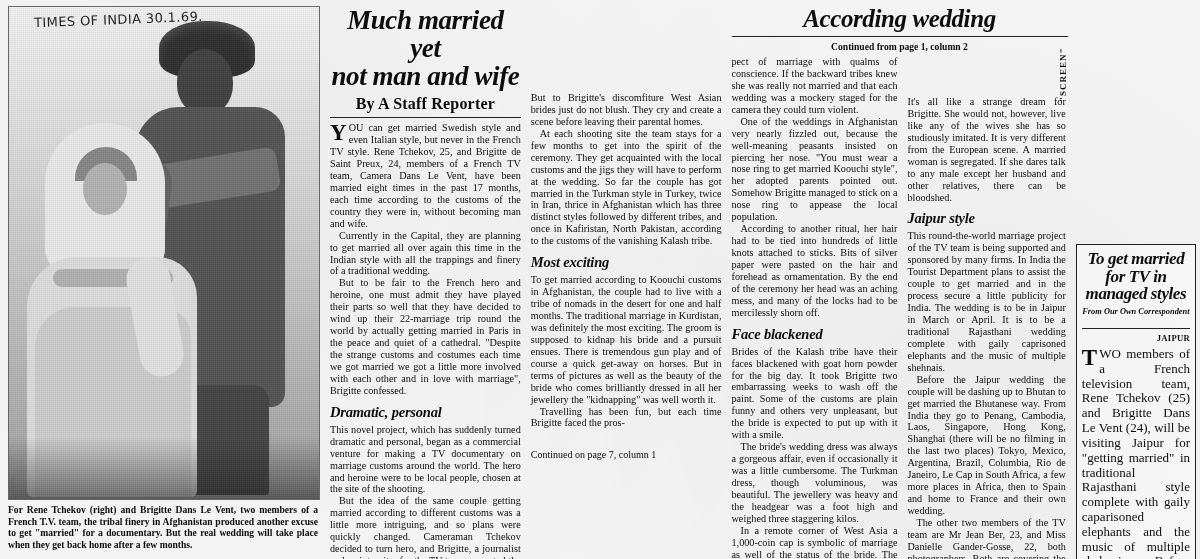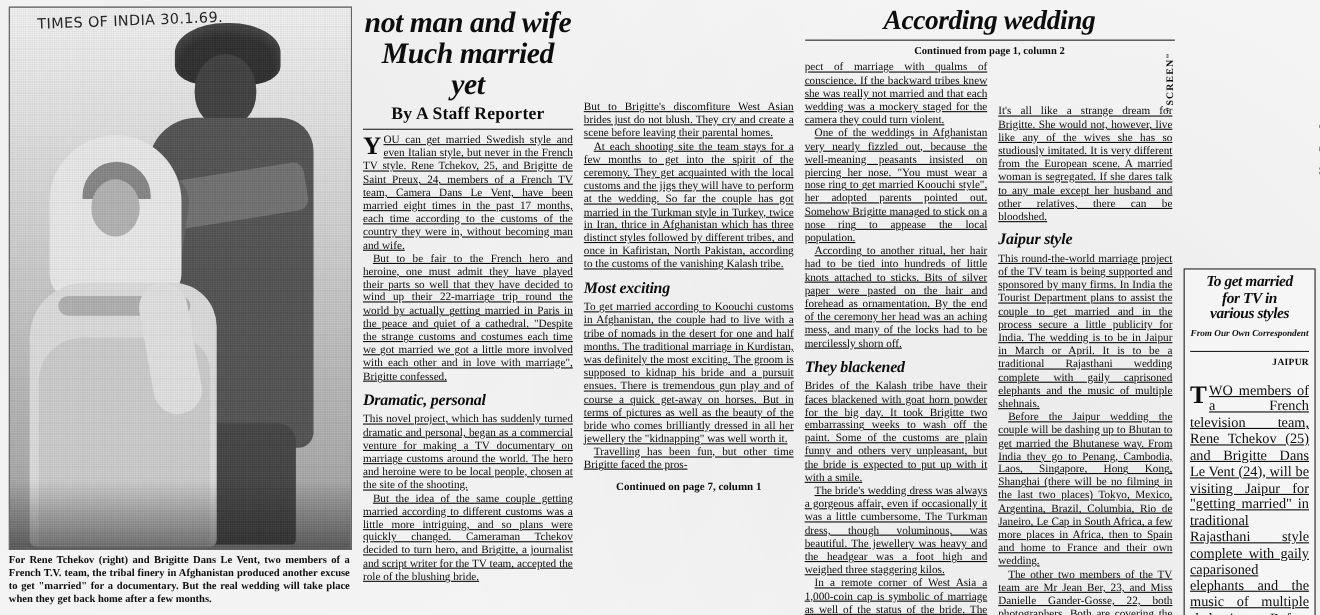--- a/index.html
+++ b/index.html
@@ -57,36 +57,34 @@
     letter-spacing: -0.2px;
     font-family: Liberation Serif, serif;
   }
   .body p {
     margin: 0;
     font-size: 10.2px;
     line-height: 1.17;
     text-align: justify;
     text-indent: 9px;
     hyphens: auto;
-    text-decoration: underline;
     -webkit-hyphens: auto;
   }
   .body p.first {
     text-indent: 0;
   }
   .rule {
     border: 0;
     border-top: 1px solid #2a261f;
     margin: 4px 0 4px 0;
   }
   .jump {
     font-size: 10px;
-    font-weight: bold;
-    text-align: center;
-    margin-top: 8px;
+    font-weight: normal;
+    margin-top: 20px;
   }
   .contfrom {
     font-size: 9.6px;
     text-align: center;
     font-weight: bold;
     margin: 0 0 4px 0;
   }
   .dropcap-para::first-letter {
     font-size: 23px;
     font-weight: bold;
@@ -179,34 +177,34 @@
   .col-6 {
     width: 126px;
     position: relative;
     padding-top: 238px;
   }
   .box {
     border: 1px solid #2a261f;
     padding: 5px 5px 6px 5px;
     background: rgba(255,255,255,0.25);
   }
-  .box .hl { font-size: 14px; }
+  .box .hl { font-size: 17px; }
   .box-src {
     text-align: center;
     font-size: 8.4px;
     font-weight: bold;
     font-style: italic;
     margin: 4px 0 12px 0;
   }
   .dateline {
     text-align: right;
     font-size: 8.6px;
     font-weight: bold;
     letter-spacing: 0.3px;
-    margin-bottom: 14px;
+    margin-bottom: 4px;
   }
   .box .body p { font-size: 13px; line-height: 1.14; }
   .vert-label {
     position: absolute;
     left: -18px;
     top: 96px;
     transform: rotate(-90deg);
     transform-origin: left top;
     font-size: 9px;
     font-weight: bold;
@@ -248,58 +246,59 @@
       <div class="fig wom-dress2"></div>
       <div class="fig wom-belt"></div>
       <div class="fig wom-arm"></div>
       <div class="fig shadow-b"></div>
       <div class="grain"></div>
     </div>
     <div class="photo-caption">For Rene Tchekov (right) and Brigitte Dans Le Vent, two members of a French T.V. team, the tribal finery in Afghanistan produced another excuse to get "married" for a documentary. But the real wedding will take place when they get back home after a few months.</div>
   </div>
 
   <div class="col col-2">
+    <div class="hl">Much married yet</div>
     <div class="hl">not man and wife</div>
-    <div class="hl">Much married yet</div>
     <div class="byline">By A Staff Reporter</div>
     <hr class="rule">
     <div class="body">
       <p class="first dropcap-para">YOU can get married Swedish style and even Italian style, but never in the French TV style. Rene Tchekov, 25, and Brigitte de Saint Preux, 24, members of a French TV team, Camera Dans Le Vent, have been married eight times in the past 17 months, each time according to the customs of the country they were in, without becoming man and wife.</p>
+      <p>Currently in the Capital, they are planning to get married all over again this time in the Indian style with all the trappings and finery of a traditional wedding.</p>
       <p>But to be fair to the French hero and heroine, one must admit they have played their parts so well that they have decided to wind up their 22-marriage trip round the world by actually getting married in Paris in the peace and quiet of a cathedral. "Despite the strange customs and costumes each time we got married we got a little more involved with each other and in love with marriage", Brigitte confessed.</p>
     </div>
     <div class="subhead">Dramatic, personal</div>
     <div class="body">
       <p class="first">This novel project, which has suddenly turned dramatic and personal, began as a commercial venture for making a TV documentary on marriage customs around the world. The hero and heroine were to be local people, chosen at the site of the shooting.</p>
       <p>But the idea of the same couple getting married according to different customs was a little more intriguing, and so plans were quickly changed. Cameraman Tchekov decided to turn hero, and Brigitte, a journalist and script writer for the TV team, accepted the role of the blushing bride.</p>
     </div>
   </div>
 
   <div class="col col-3" style="padding-top:86px;">
     <div class="body">
       <p class="first">But to Brigitte's discomfiture West Asian brides just do not blush. They cry and create a scene before leaving their parental homes.</p>
       <p>At each shooting site the team stays for a few months to get into the spirit of the ceremony. They get acquainted with the local customs and the jigs they will have to perform at the wedding. So far the couple has got married in the Turkman style in Turkey, twice in Iran, thrice in Afghanistan which has three distinct styles followed by different tribes, and once in Kafiristan, North Pakistan, according to the customs of the vanishing Kalash tribe.</p>
     </div>
     <div class="subhead">Most exciting</div>
     <div class="body">
       <p class="first">To get married according to Koouchi customs in Afghanistan, the couple had to live with a tribe of nomads in the desert for one and half months. The traditional marriage in Kurdistan, was definitely the most exciting. The groom is supposed to kidnap his bride and a pursuit ensues. There is tremendous gun play and of course a quick get-away on horses. But in terms of pictures as well as the beauty of the bride who comes brilliantly dressed in all her jewellery the "kidnapping" was well worth it.</p>
-      <p>Travelling has been fun, but other time Brigitte faced the pros-</p>
+      <p>Travelling has been fun, but each time Brigitte faced the pros-</p>
     </div>
     <div class="jump">Continued on page 7, column 1</div>
   </div>
 
   <div class="col col-4">
     <div class="hl" style="font-size:25px; width:336px; margin-left:0;">According wedding</div>
     <hr class="rule" style="width:336px;">
     <div class="contfrom" style="width:336px;">Continued from page 1, column 2</div>
     <div class="body">
       <p class="first">pect of marriage with qualms of conscience. If the backward tribes knew she was really not married and that each wedding was a mockery staged for the camera they could turn violent.</p>
       <p>One of the weddings in Afghanistan very nearly fizzled out, because the well-meaning peasants insisted on piercing her nose. "You must wear a nose ring to get married Koouchi style", her adopted parents pointed out. Somehow Brigitte managed to stick on a nose ring to appease the local population.</p>
       <p>According to another ritual, her hair had to be tied into hundreds of little knots attached to sticks. Bits of silver paper were pasted on the hair and forehead as ornamentation. By the end of the ceremony her head was an aching mess, and many of the locks had to be mercilessly shorn off.</p>
     </div>
-    <div class="subhead">They blackened</div>
+    <div class="subhead">Face blackened</div>
     <div class="body">
       <p class="first">Brides of the Kalash tribe have their faces blackened with goat horn powder for the big day. It took Brigitte two embarrassing weeks to wash off the paint. Some of the customs are plain funny and others very unpleasant, but the bride is expected to put up with it with a smile.</p>
       <p>The bride's wedding dress was always a gorgeous affair, even if occasionally it was a little cumbersome. The Turkman dress, though voluminous, was beautiful. The jewellery was heavy and the headgear was a foot high and weighed three staggering kilos.</p>
       <p>In a remote corner of West Asia a 1,000-coin cap is symbolic of marriage as well of the status of the bride. The rich bride has 1,000 gold coins sewn on to her cap, while the poorest of the poor has to make do with insipid buttons. A tribal chieftain's wife wore gold coins, each valued at 20 dollars.</p>
     </div>
   </div>
 
   <div class="col col-5" style="padding-top:90px;">
     <div class="body">
       <p class="first">It's all like a strange dream for Brigitte. She would not, however, live like any of the wives she has so studiously imitated. It is very different from the European scene. A married woman is segregated. If she dares talk to any male except her husband and other relatives, there can be bloodshed.</p>
@@ -311,21 +310,21 @@
       <p>The other two members of the TV team are Mr Jean Ber, 23, and Miss Danielle Gander-Gosse, 22, both photographers. Both are covering the trip for some five French papers,</p>
     </div>
   </div>
 
   <div class="col col-6">
     <div class="vert-label">"SCREEN"</div>
     <div class="vert-label2">Nov-Dec-Jan</div>
     <div class="box">
       <div class="hl">To get married</div>
       <div class="hl">for TV in</div>
-      <div class="hl">various styles</div>
+      <div class="hl">managed styles</div>
       <div class="box-src">From Our Own Correspondent</div>
       <hr class="rule">
       <div class="dateline">JAIPUR</div>
       <div class="body">
         <p class="first dropcap-para">TWO members of a French television team, Rene Tchekov (25) and Brigitte Dans Le Vent (24), will be visiting Jaipur for "getting married" in traditional Rajasthani style complete with gaily caparisoned elephants and the music of multiple shehnais. Before arriving in Jaipur, the couple, who arrived earlier in Delhi, will be dashing off to Bhutan to get married in the Bhutanese way.</p>
         <p>This round-the-world marriage project of the TV team is being supported and sponsored by many firms. In India the Tourist Department of the Union Government plans to assist the couple to "get married."</p>
 
       </div>
     </div>
   </div>

